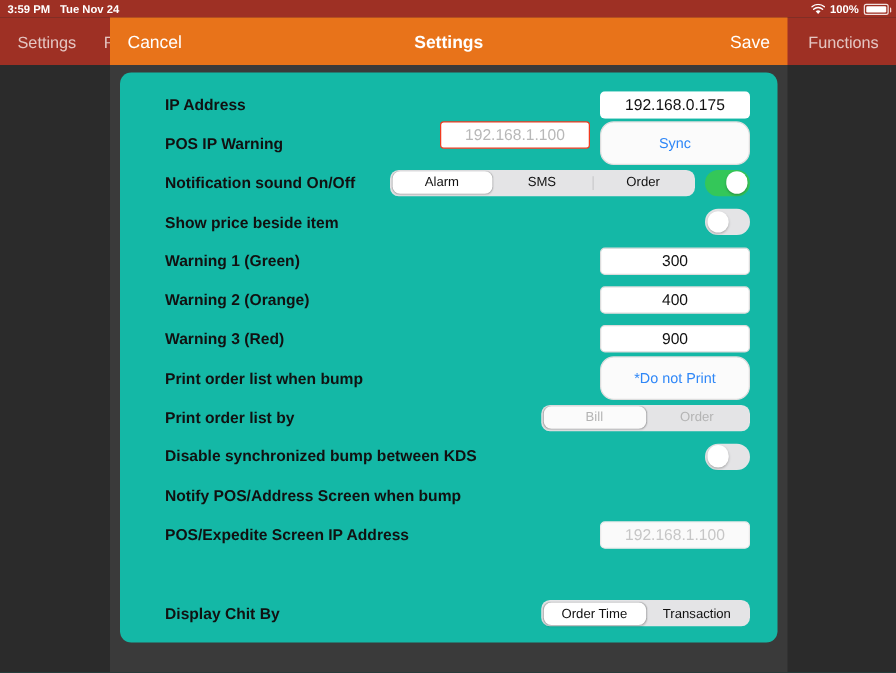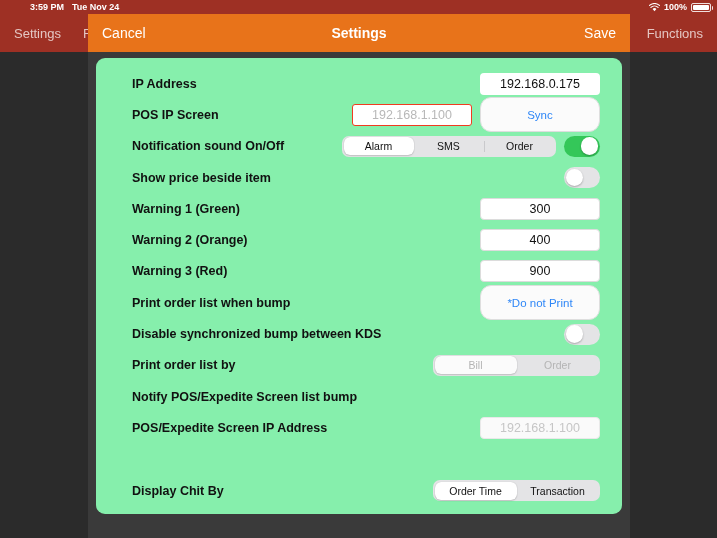--- a/index.html
+++ b/index.html
@@ -18,21 +18,21 @@
   
   .statusbar {
     position: absolute; top: 0; left: 0;
     width: 717px; height: 14px;
     background: #9e3024;
     display: flex; align-items: center;
     color: #ffffff;
     font-size: 9px; font-weight: bold;
     padding: 0 6px;
   }
-  .sb-left { display: flex; align-items: flex-end; gap: 8px; margin-left: 24px; }
+  .sb-left { display: flex; align-items: flex-end; gap: 8px; }
   .sb-right { margin-left: auto; display: flex; align-items: center; gap: 4px; }
   .wifi-ic { display: inline-block; width: 11px; height: 9px; position: relative; }
   .wifi-ic svg { display: block; }
   .batt {
     width: 20px; height: 9px;
     border: 1px solid rgba(255,255,255,0.85);
     border-radius: 2px;
     position: relative;
     display: inline-block;
   }
@@ -103,39 +103,39 @@
   .save-btn { margin-left: auto; z-index: 2; }
 
   .sheet-wrap {
     position: absolute;
     top: 44px; left: 8px;
     width: 526px; height: 456px;
     padding: 0;
   }
   .sheet {
     width: 100%; height: 100%;
-    background: #86efac;
+    background: #14b8a6;
     border-radius: 9px;
     overflow: hidden;
     padding: 10px 0 12px 0;
   }
 
   
   .row {
     display: flex; align-items: center;
     height: 31.3px;
     padding: 0 22px 0 36px;
   }
   .row-label {
     font-size: 12.5px;
     font-weight: bold;
     color: #111111;
     white-space: nowrap;
   }
-  .row-ctl { margin-left: auto; display: flex; align-items: center; gap: 8px; }
+  .row-ctl { margin-left: auto; display: flex; align-items: flex-start; gap: 8px; }
 
   
   .tf {
     width: 120px; height: 22px;
     border-radius: 4px;
     display: flex; align-items: center; justify-content: center;
     font-size: 12.5px;
     color: #111111;
     background: #ffffff;
     border: 1px solid transparent;
@@ -180,21 +180,21 @@
     box-shadow: 0 0 1px rgba(0,0,0,0.22), 0 1px 1.5px rgba(0,0,0,0.14);
   }
   .seg.disabled .sg { color: #b4b4b4; }
   .seg.disabled .sg.on { background: #fbfbfb; }
   .seg .divider {
     width: 1px; height: 11px;
     background: #c9c9cc;
     align-self: center;
   }
 
-  .seg3 .sg { width: 70px; }
+  .seg3 .sg { width: 80px; }
   .seg2 .sg { width: 82px; }
 
   
   .toggle {
     width: 36px; height: 21px;
     border-radius: 11px;
     background: #e4e4e6;
     position: relative;
     cursor: pointer;
     flex: none;
@@ -261,21 +261,21 @@
       <div class="sheet">
 
         <div class="row">
           <span class="row-label">IP Address</span>
           <div class="row-ctl">
             <div class="tf">192.168.0.175</div>
           </div>
         </div>
 
         <div class="row">
-          <span class="row-label">POS IP Screen</span>
+          <span class="row-label">POS IP Warning</span>
           <div class="row-ctl">
             <div class="tf err">192.168.1.100</div>
             <div class="pillbtn">Sync</div>
           </div>
         </div>
 
         <div class="row">
           <span class="row-label">Notification sound On/Off</span>
           <div class="row-ctl">
             <div class="seg seg3">
@@ -321,40 +321,40 @@
         </div>
 
         <div class="row">
           <span class="row-label">Print order list when bump</span>
           <div class="row-ctl">
             <div class="pillbtn">*Do not Print</div>
           </div>
         </div>
 
         <div class="row">
-          <span class="row-label">Disable synchronized bump between KDS</span>
-          <div class="row-ctl">
-            <div class="toggle">
-                <span class="knob"></span>
-              </div>
-          </div>
-        </div>
-
-        <div class="row">
           <span class="row-label">Print order list by</span>
           <div class="row-ctl">
             <div class="seg seg2 disabled">
               <div class="sg on">Bill</div>
               <div class="sg">Order</div>
             </div>
           </div>
         </div>
 
         <div class="row">
-          <span class="row-label">Notify POS/Expedite Screen list bump</span>
+          <span class="row-label">Disable synchronized bump between KDS</span>
+          <div class="row-ctl">
+            <div class="toggle">
+                <span class="knob"></span>
+              </div>
+          </div>
+        </div>
+
+        <div class="row">
+          <span class="row-label">Notify POS/Address Screen when bump</span>
         </div>
 
         <div class="row">
           <span class="row-label">POS/Expedite Screen IP Address</span>
           <div class="row-ctl">
             <div class="tf muted">192.168.1.100</div>
           </div>
         </div>
 
         <div class="row">

